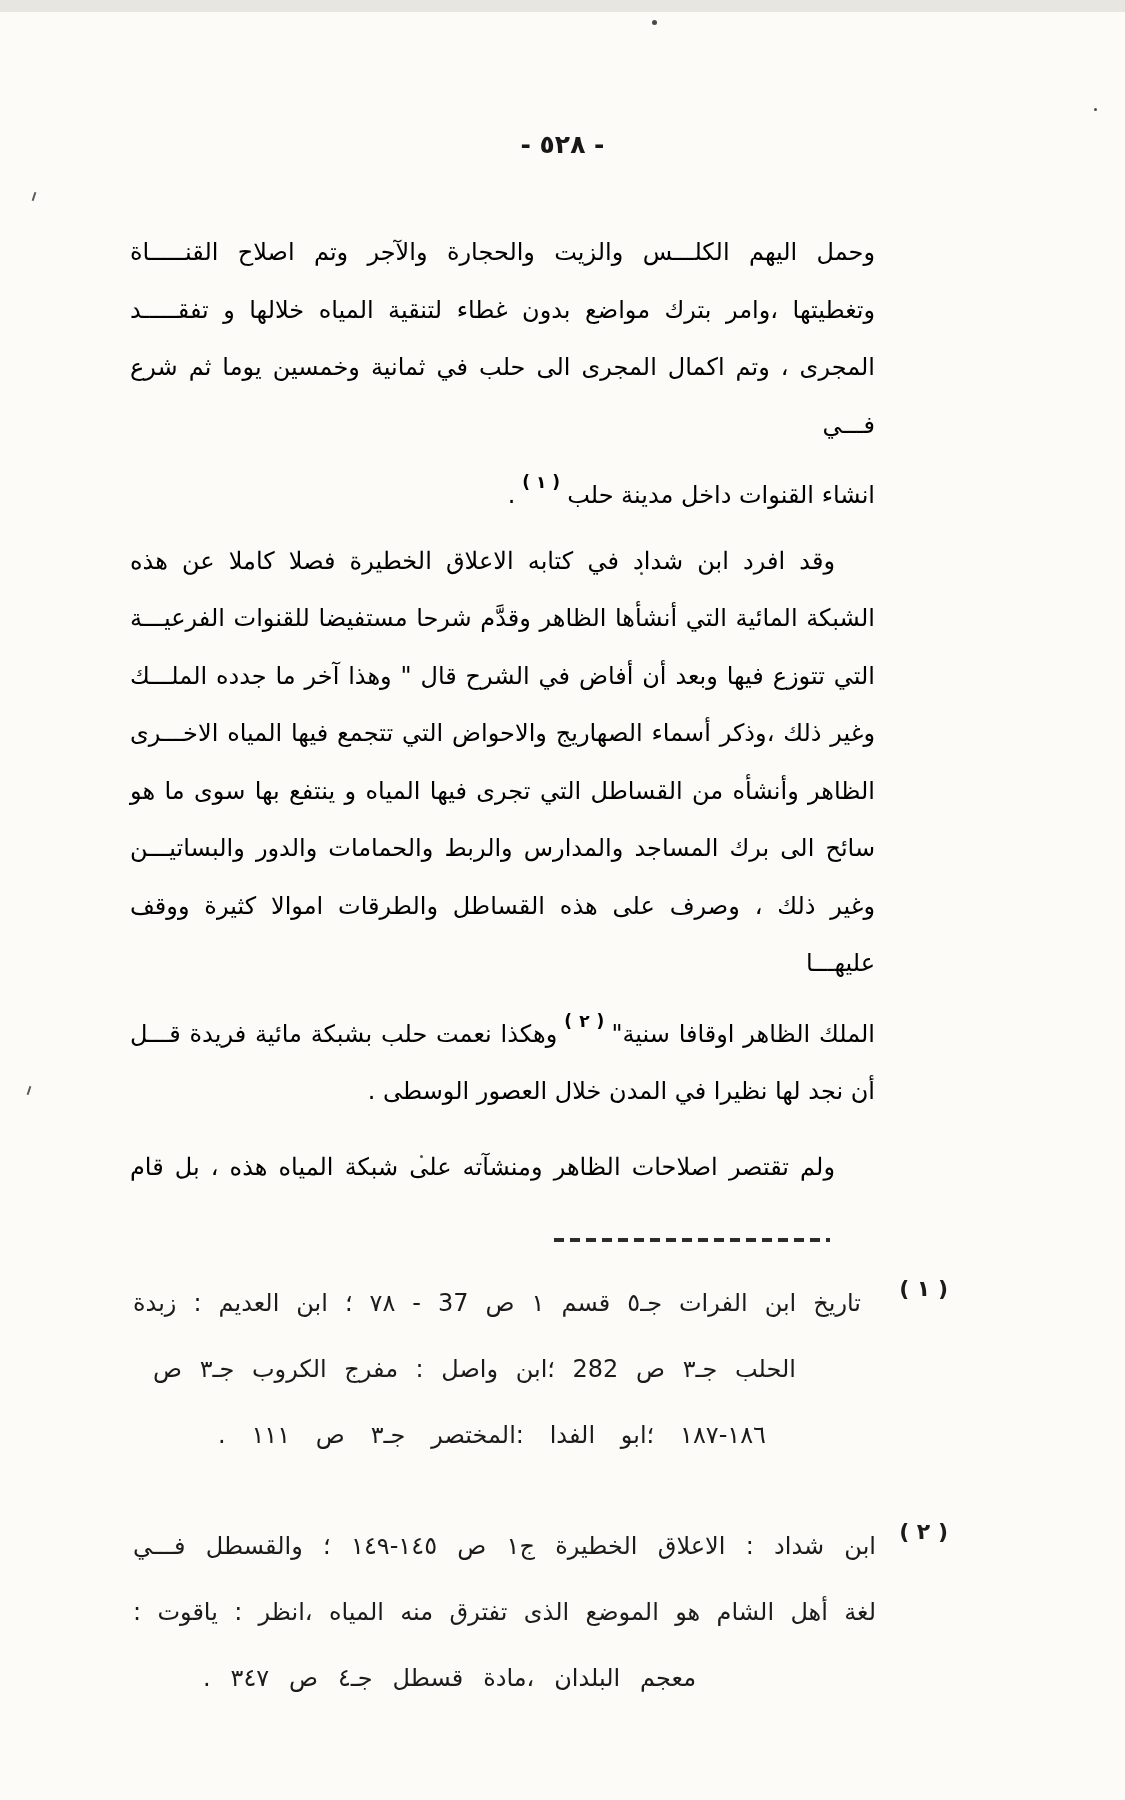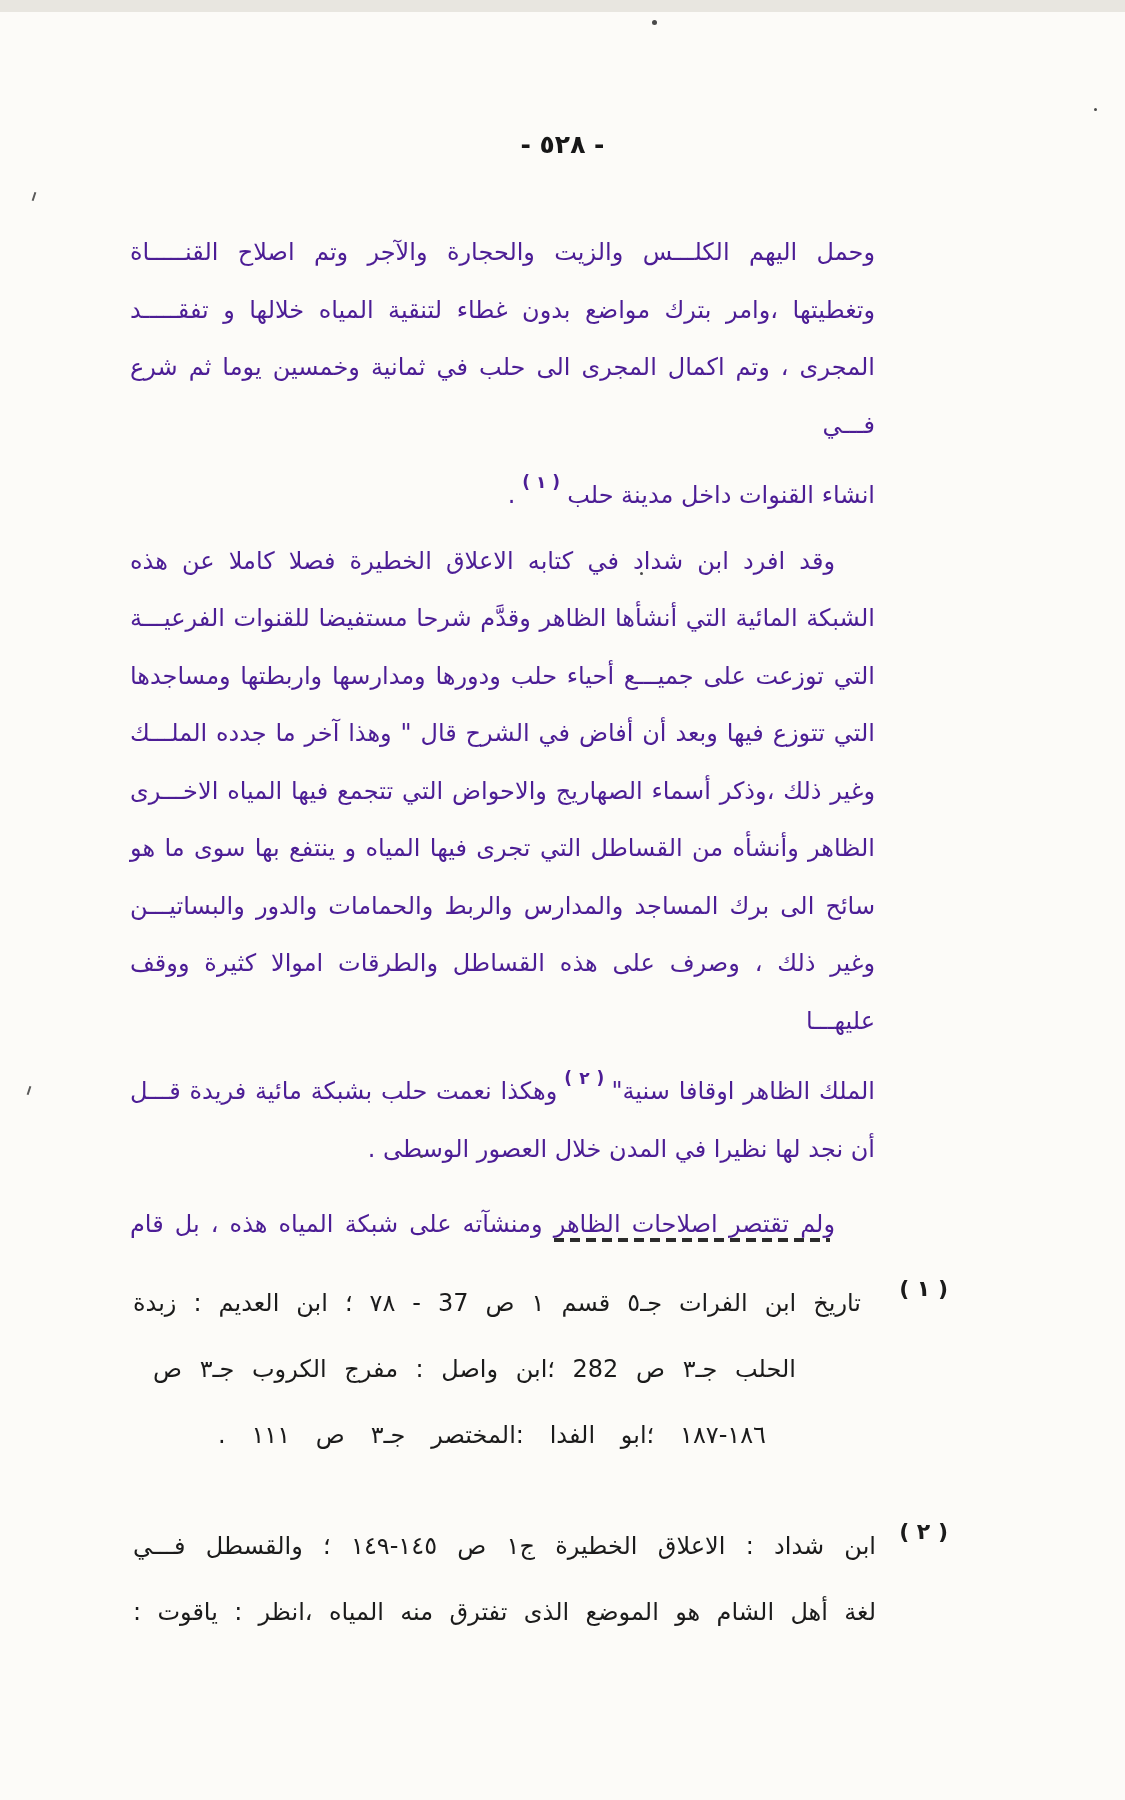--- a/index.html
+++ b/index.html
@@ -23,25 +23,25 @@
   .text-column{
     position:absolute;top:212px;right:250px;left:130px;
     direction:rtl;
   }
   .para{margin:0 0 8px 0;}
   .para.p2{margin-bottom:18px;}
   .line{
     font-size:24px;
     line-height:57.5px;
     white-space:normal;
-    color:#4c1d95;
+    color:#000000;
   }
   .line.j{text-align:justify;text-align-last:justify;}
   .line.end{text-align:center;text-align-last:right;}
-  .line.ind{padding-right:40px;}
+  .line.ind{padding-right:40px;font-family:Liberation Serif, serif;}
   .fn-ref{
     font-size:17px;
     vertical-align:15px;
     letter-spacing:2px;
     margin:0 7px;
     font-weight:bold;
   }
   .separator{
     position:absolute;top:1226px;right:295px;
     width:276px;height:4px;
@@ -87,21 +87,20 @@
     <div class="para p1">
       <div class="line j">وحمل اليهم الكلـــس والزيت والحجارة والآجر وتم اصلاح القنـــــاة</div>
       <div class="line j">وتغطيتها ،وامر بترك مواضع بدون غطاء لتنقية المياه خلالها و تفقـــــد</div>
       <div class="line j">المجرى ، وتم اكمال المجرى الى حلب في ثمانية وخمسين يوما ثم شرع فـــي</div>
       <div class="line end"><span>انشاء القنوات داخل مدينة حلب</span><sup class="fn-ref">( ١ )</sup><span>.</span></div>
     </div>
 
     <div class="para p2">
       <div class="line j ind">وقد افرد ابن شداد في كتابه الاعلاق الخطيرة فصلا كاملا عن هذه</div>
       <div class="line j">الشبكة المائية التي أنشأها الظاهر وقدَّم شرحا مستفيضا للقنوات الفرعيـــة</div>
-      <div class="line j">التي توزعت على جميـــع أحياء حلب ودورها ومدارسها واربطتها ومساجدها</div>
       <div class="line j">التي تتوزع فيها وبعد أن أفاض في الشرح قال " وهذا آخر ما جدده الملـــك</div>
       <div class="line j">وغير ذلك ،وذكر أسماء الصهاريج والاحواض التي تتجمع فيها المياه الاخـــرى</div>
       <div class="line j">الظاهر وأنشأه من القساطل التي تجرى فيها المياه و ينتفع بها سوى ما هو</div>
       <div class="line j">سائح الى برك المساجد والمدارس والربط والحمامات والدور والبساتيـــن</div>
       <div class="line j">وغير ذلك ، وصرف على هذه القساطل والطرقات اموالا كثيرة ووقف عليهـــا</div>
       <div class="line j"><span>الملك الظاهر اوقافا سنية"</span><sup class="fn-ref">( ٢ )</sup><span>وهكذا نعمت حلب بشبكة مائية فريدة قـــل</span></div>
       <div class="line end">أن نجد لها نظيرا في المدن خلال العصور الوسطى .</div>
     </div>
 
     <div class="para p3">
@@ -121,20 +120,21 @@
         <div class="fn-line j i2">الحلب جـ٣ ص 282 ؛ابن واصل : مفرج الكروب جـ٣ ص</div>
         <div class="fn-line j i3">١٨٦-١٨٧ ؛ابو الفدا :المختصر جـ٣ ص ١١١ .</div>
       </div>
     </div>
 
     <div class="footnote second">
       <div class="fn-marker">( ٢ )</div>
       <div class="fn-lines">
         <div class="fn-line j">ابن شداد : الاعلاق الخطيرة ج١ ص ١٤٥-١٤٩ ؛ والقسطل فـــي</div>
         <div class="fn-line j">لغة أهل الشام هو الموضع الذى تفترق منه المياه ،انظر : ياقوت :</div>
+        <div class="fn-line j i4">معجم البلدان ،مادة قسطل جـ٤ ص ٣٤٧ .</div>
       </div>
     </div>
 
   </div>
 
   <div class="speck" style="top:8px;left:652px;width:5px;height:5px;"></div>
   <div class="speck" style="top:96px;left:1094px;width:3px;height:3px;"></div>
   <div class="speck" style="top:560px;left:640px;width:3px;height:3px;"></div>
   <div class="speck" style="top:1143px;left:420px;width:3px;height:3px;"></div>
   <div class="tickmark" style="top:180px;left:33px;"></div>

